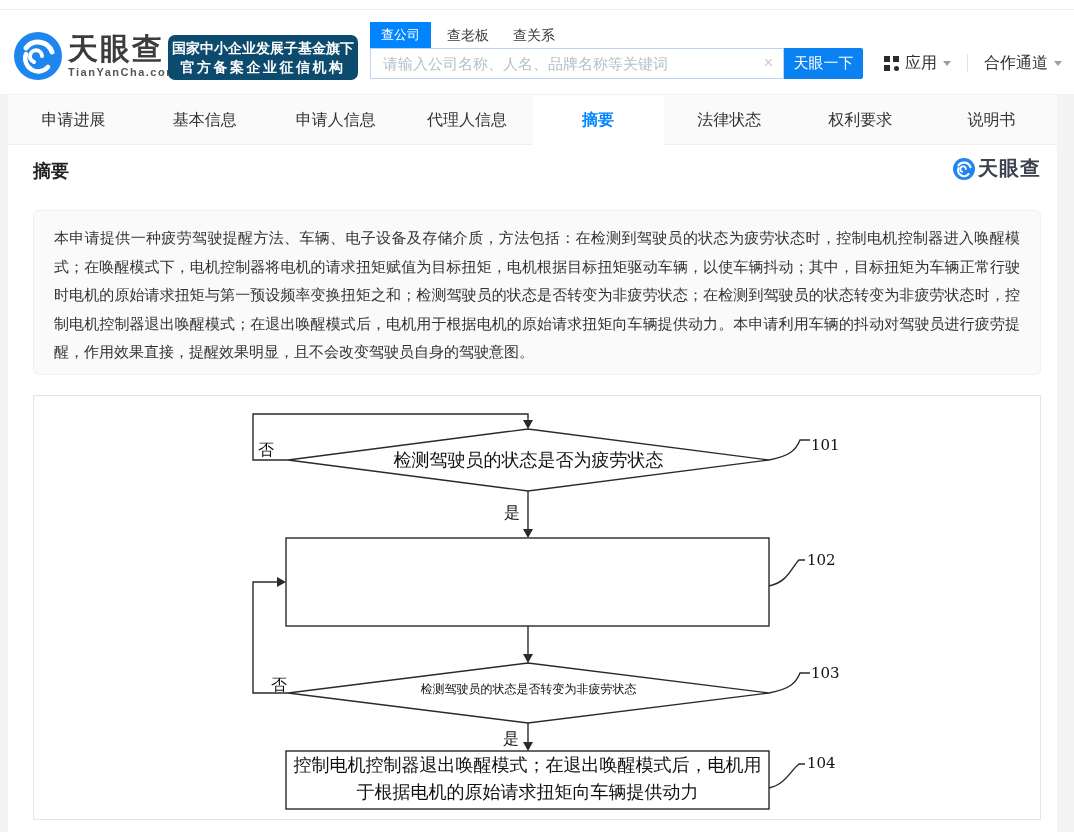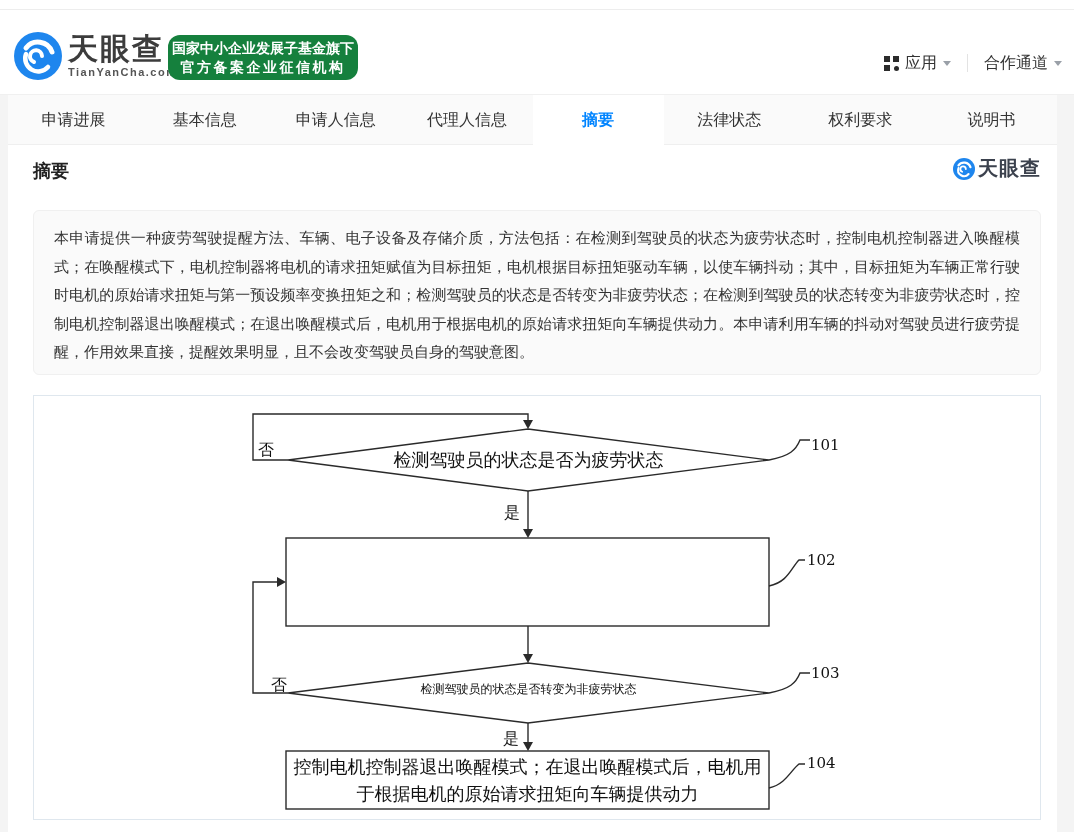--- a/index.html
+++ b/index.html
@@ -9,22 +9,22 @@
   
   .topstrip { height:10px; background:#fff; border-bottom:1px solid #ededed; }
   .header { position:relative; height:85px; background:#fff; border-bottom:1px solid #f0f0f0; }
 
   .logo { position:absolute; left:14px; top:22px; display:flex; }
   .logo-icon { width:48px; height:48px; }
   .logo-text { margin-left:6px; }
   .brand { font-size:30px; font-weight:700; color:#3c3c3c; letter-spacing:2px; line-height:34px; }
   .domain { font-size:11px; font-weight:700; color:#555; letter-spacing:1.5px; }
 
-  .badge { position:absolute; left:168px; top:25px; width:190px; height:45px; background:#15803d;
-           border-radius:12px; color:#fff; text-align:center; padding-top:4px; }
+  .badge { position:absolute; left:168px; top:25px; width:190px; height:45px; background:#0c4a6e;
+           border-radius:7px; color:#fff; text-align:center; padding-top:4px; }
   .badge .l1 { font-size:14px; font-weight:700; line-height:19px; }
   .badge .l2 { font-size:14px; font-weight:700; line-height:18px; letter-spacing:2.5px; }
 
   .search { position:absolute; left:370px; top:12px; }
   .stabs { display:flex; align-items:flex-end; height:26px; }
   .stab { font-size:14px; color:#3a3a3a; margin-right:20px; padding:3px 2px; cursor:pointer; }
   .stab.active { background:#0084ff; color:#fff; font-size:13px; padding:4px 11px; margin-right:14px; }
   .sbox { display:flex; }
   .sinput { position:relative; width:414px; height:31px; border:1px solid #bdd4f0; background:#fff; }
   .sinput input { width:100%; height:100%; border:none; outline:none; padding:0 30px 0 12px;
@@ -63,21 +63,21 @@
 
   .flowwrap { position:absolute; left:25px; top:300px; width:1008px; height:425px;
               background:#fff; border:1px solid #dfe7ee; }
   .flowwrap svg { position:absolute; left:0; top:0; }
   .fc-text { position:absolute; font-family:"DejaVu Serif","Liberation Serif",serif; color:#111; }
   .fc-d1 { left:254px; top:52px; width:481px; text-align:center; font-size:18px; }
   .fc-d2 { left:254px; top:285px; width:481px; text-align:center; font-size:12px; }
   .fc-b1 { left:253px; top:143px; width:481px; height:86px; display:flex; align-items:center;
            justify-content:center; text-align:center; font-size:18px; line-height:29px; padding:0 6px; }
   .fc-b2 { left:253px; top:356px; width:481px; height:56px; display:flex; align-items:center;
-           justify-content:center; text-align:center; font-size:18px; line-height:27px; padding:0 6px; }
+           justify-content:center; text-align:center; font-size:18px; line-height:27px; padding:0 6px;font-family:Liberation Mono, monospace; }
   .fc-yn { font-size:16px; }
   .fc-no1 { left:224px; top:44px; }
   .fc-yes1 { left:470px; top:107px; }
   .fc-no2 { left:237px; top:279px; }
   .fc-yes2 { left:469px; top:333px; }
   .fc-ref { font-size:15px; font-family:"DejaVu Serif","Liberation Serif",serif; }
   .fc-r101 { left:777px; top:40px;text-align:center; }
   .fc-r102 { left:773px; top:155px; }
   .fc-r103 { left:777px; top:268px; }
   .fc-r104 { left:773px; top:358px; }
@@ -99,20 +99,34 @@
       <div class="brand">天眼查</div>
       <div class="domain">TianYanCha.com</div>
     </div>
   </div>
 
   <div class="badge">
     <div class="l1">国家中小企业发展子基金旗下</div>
     <div class="l2">官方备案企业征信机构</div>
   </div>
 
+  <div class="search">
+    <div class="stabs">
+      <span class="stab active">查公司</span>
+      <span class="stab">查老板</span>
+      <span class="stab">查关系</span>
+    </div>
+    <div class="sbox">
+      <div class="sinput">
+        <input type="text" placeholder="请输入公司名称、人名、品牌名称等关键词" style="">
+        <span class="clear-x">×</span>
+      </div>
+      <button class="sbtn">天眼一下</button>
+    </div>
+  </div>
 
   <div class="hdr-right">
     <div class="hr-item">
       <span class="grid-ic">
           <i class="a"></i>
           <i class="b"></i>
           <i class="c"></i>
           <i class="d"></i>
         </span>
       <span>应用</span>

